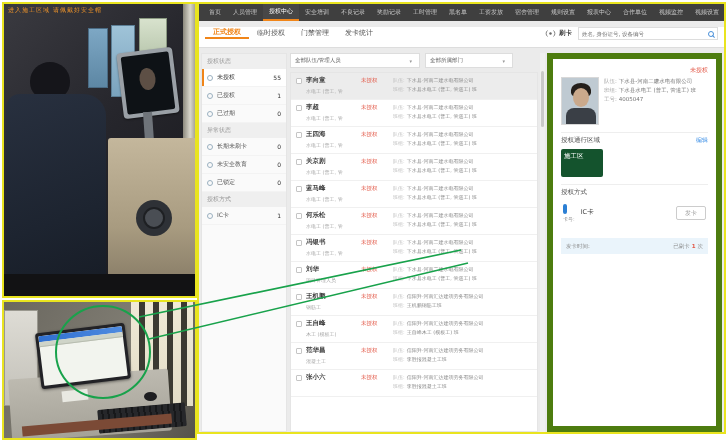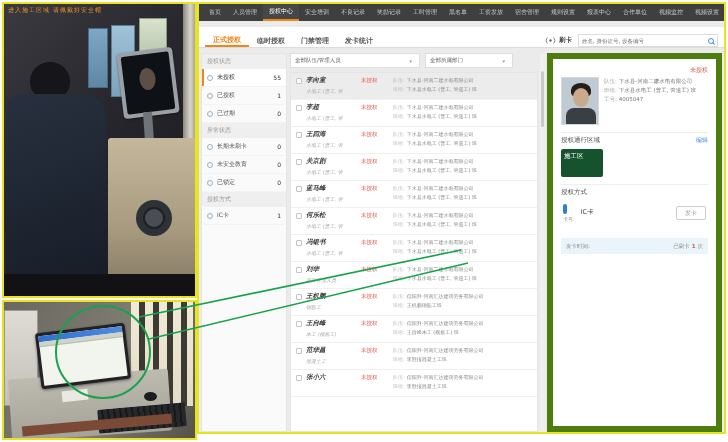--- a/index.html
+++ b/index.html
@@ -51,22 +51,22 @@
   .caret { color:#9a9a9a; font-size:5px; margin:0 3px; }
   .pin { width:6px; height:8px; margin-left:4px; }
   .tb-right { margin-left:auto; display:flex; align-items:center; }
   .help { width:9px; height:9px; border:1px solid #9a9a9a; border-radius:50%; color:#b9b9b9; font-size:6px; line-height:7px; text-align:center; }
   .username { color:#d6d6d6; font-size:6.5px; margin-left:10px; }
 
   .navbar { height:17px; background:#3f3f3f; display:flex; align-items:stretch; padding:0 4px; flex:none; }
   .nav-item { color:#c9c9c9; font-size:6px; padding:0 6px; display:flex; align-items:center; white-space:nowrap; cursor:pointer; }
   .nav-item.active { color:#fff; border-bottom:2px solid #f08519; background:#474747; }
 
-  .subtabs { height:21px; background:#fff; border-bottom:1px solid #ddd; display:flex; align-items:flex-end; padding:0 6px; flex:none; margin-top:6px; }
-  .tab { font-size:7px; color:#555; padding:0 8px; display:flex; align-items:center; white-space:nowrap; cursor:pointer;font-weight:bold; }
+  .subtabs { height:21px; background:#fff; border-bottom:1px solid #ddd; display:flex; align-items:flex-start; padding:0 6px; flex:none; margin-top:6px; }
+  .tab { font-size:7px; color:#555; padding:0 8px; display:flex; align-items:center; white-space:nowrap; cursor:pointer; }
   .tab.active { color:#f08519; border-bottom:2px solid #f08519; font-weight:bold; }
   .st-right { margin-left:auto; display:flex; align-items:center; }
   .swipe-ico { margin-right:3px; }
   .swipe-label { font-size:6.5px; color:#444; font-weight:bold; margin-right:6px; }
   .searchbox { width:140px; height:13px; border:1px solid #ddd; background:#fff; display:flex; align-items:center; padding:0 3px; }
   .searchbox input { border:0; outline:0; flex:1; font-size:5.5px; color:#666; background:transparent; min-width:0; font-family:inherit; }
   .mag { width:6px; height:6px; border:1px solid #4a90d9; border-radius:50%; position:relative; flex:none; }
   .mag i { position:absolute; width:3px; height:1px; background:#4a90d9; right:-2px; bottom:-1px; transform:rotate(45deg); }
 
   .content { flex:1; display:flex; padding:5px 2px 0 2px; overflow:hidden; }
@@ -80,21 +80,21 @@
 
   .centercol { width:248px; flex:none; display:flex; flex-direction:column; overflow:hidden; }
   .filters { display:flex; margin-bottom:4px; flex:none; }
   .select { background:#fff; border:1px solid #ddd; height:15px; display:flex; align-items:center; padding:0 4px; font-size:5.5px; color:#666; margin-right:5px; cursor:pointer; }
   .select .sv { flex:1; white-space:nowrap; overflow:hidden; }
   .sel-team { width:130px; } .sel-dept { width:88px; }
   .rowlist { background:#fff; border:1px solid #e5e5e5; flex:1; overflow:hidden; }
   .row { display:flex; padding:3px 5px; height:27px; border-bottom:1px solid #f0f0f0; cursor:pointer; background:#fff; }
   .row.selected { background:#ececec; }
   .cb { width:6px; height:6px; border:1px solid #c5c5c5; background:#fff; margin-top:2px; flex:none; border-radius:1px; }
-  .rname-col { width:55px; margin-left:4px; flex:none; overflow:hidden;font-style:italic; }
+  .rname-col { width:55px; margin-left:4px; flex:none; overflow:hidden; }
   .rname { font-size:6.5px; color:#3d3d3d; font-weight:bold; white-space:nowrap; }
   .rjob { font-size:5px; color:#aaa; margin-top:3px; white-space:nowrap; }
   .rstatus { width:32px; font-size:5.5px; color:#e25847; margin-top:1px; flex:none; }
   .rdetail { flex:1; font-size:5px; line-height:9px; color:#8a8a8a; overflow:hidden; white-space:nowrap; }
   .rdetail .lbl { color:#bdbdbd; margin-right:2px; }
 
   .scrollstrip { width:5px; background:#f0f0f0; margin:0 2px 0 2px; flex:none; position:relative; }
   .thumb { position:absolute; top:18px; left:1px; width:3px; height:56px; background:#c9c9c9; border-radius:2px; }
 
   .rightpanel { flex:1; background:#fff; border:6px solid #4d7c0f; padding:7px 8px; overflow:hidden; font-size:5.5px; }

